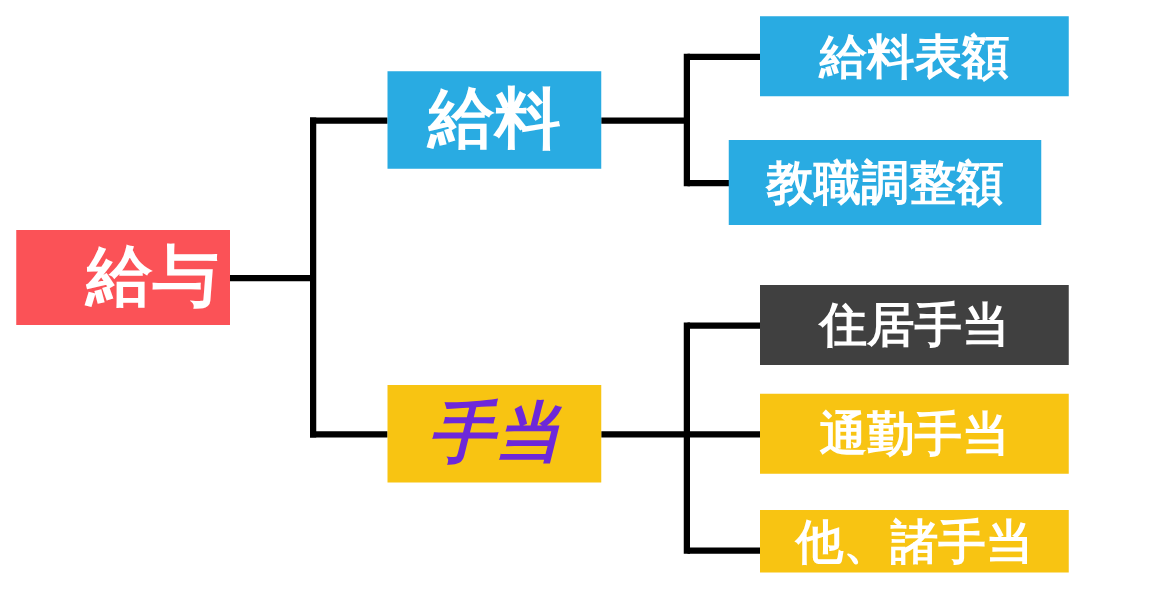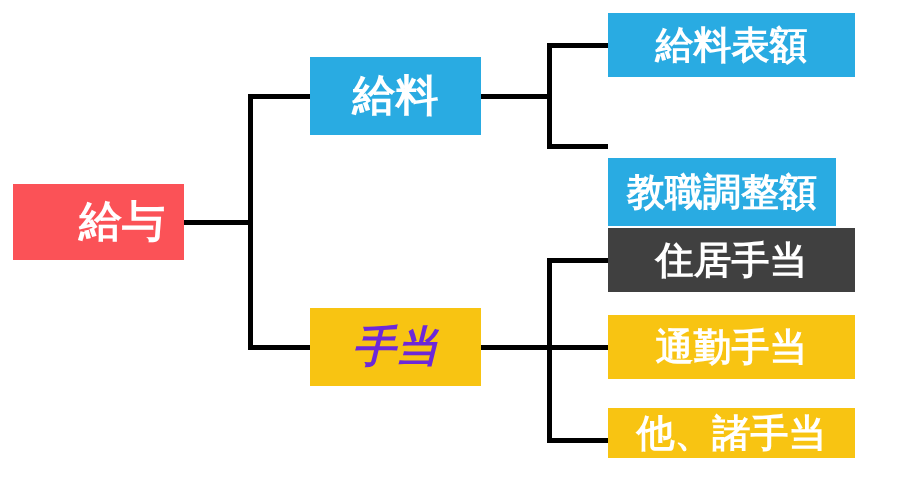--- a/index.html
+++ b/index.html
@@ -18,32 +18,32 @@
   .node {
     position: absolute;
     display: flex;
     align-items: center;
     justify-content: center;
     color: #ffffff;
     font-weight: bold;
     white-space: nowrap;
     box-sizing: border-box;
   }
-  .node.big { font-size: 43px; }
+  .node.big { font-size: 53px; }
   .node.leaf { font-size: 38px; font-family: Liberation Mono, monospace; }
   .line { position: absolute; background: #000000; }
 
   
   #n-root  { left: 13px;  top: 184px; width: 171px; height: 76px; padding-left: 47px; }
   
   #n-b0    { left: 310px; top: 57px;  width: 171px; height: 78px; }
   #n-b1    { left: 310px; top: 308px; width: 171px; height: 78px; }
   
   #n-b0c0  { left: 608px; top: 13px;  width: 247px; height: 64px; }
-  #n-b0c1  { left: 608px; top: 112px; width: 228px; height: 68px; margin-top: 46px; }
+  #n-b0c1  { left: 583px; top: 112px; width: 250px; height: 68px; }
   
   #n-b1c0  { left: 608px; top: 228px; width: 247px; height: 64px; }
   #n-b1c1  { left: 608px; top: 315px; width: 247px; height: 64px; }
   #n-b1c2  { left: 608px; top: 408px; width: 247px; height: 50px; }
 
   
   #l-root      { left: 184px; top: 220px; width: 66px;  height: 5px; }
   #l-trunk1    { left: 248px; top: 94px;  width: 5px;   height: 256px; }
   #l-t1-b0     { left: 248px; top: 94px;  width: 62px;  height: 5px; }
   #l-t1-b1     { left: 248px; top: 345px; width: 62px;  height: 5px; }

